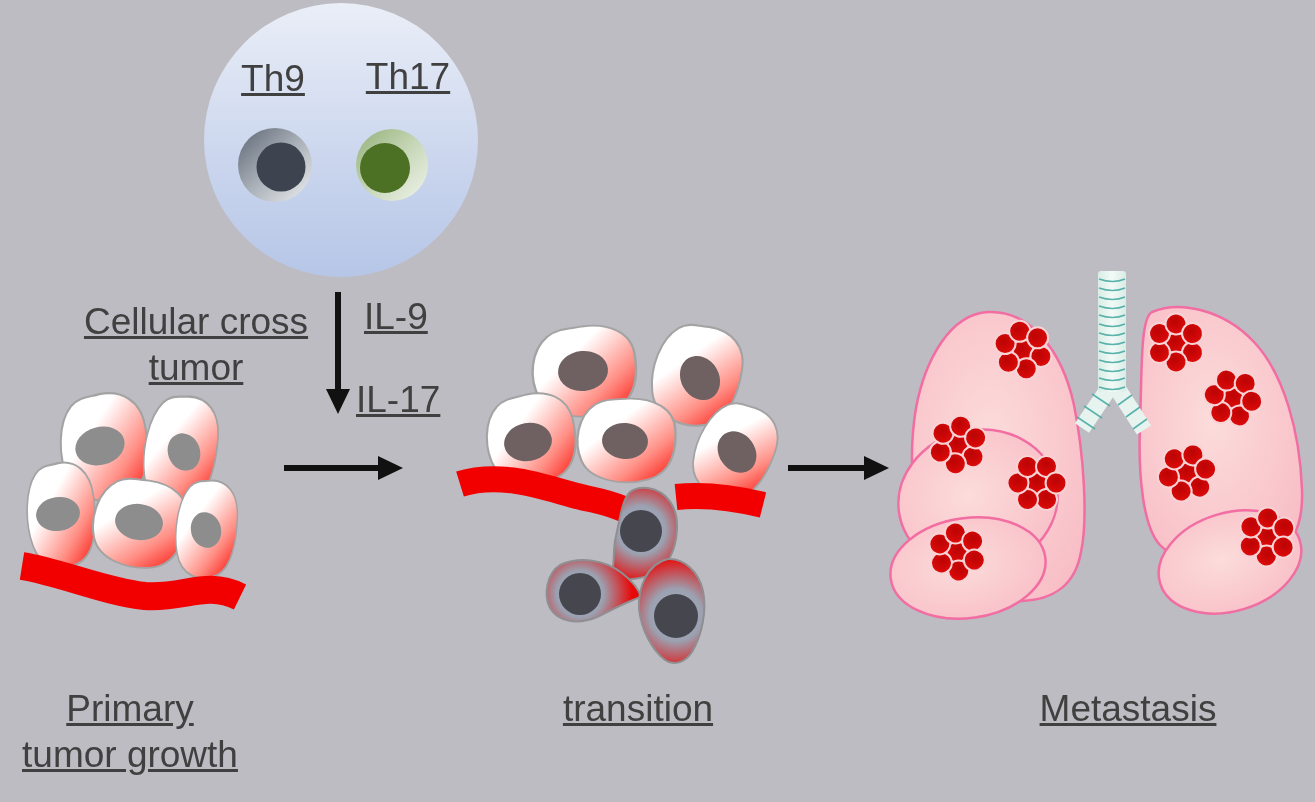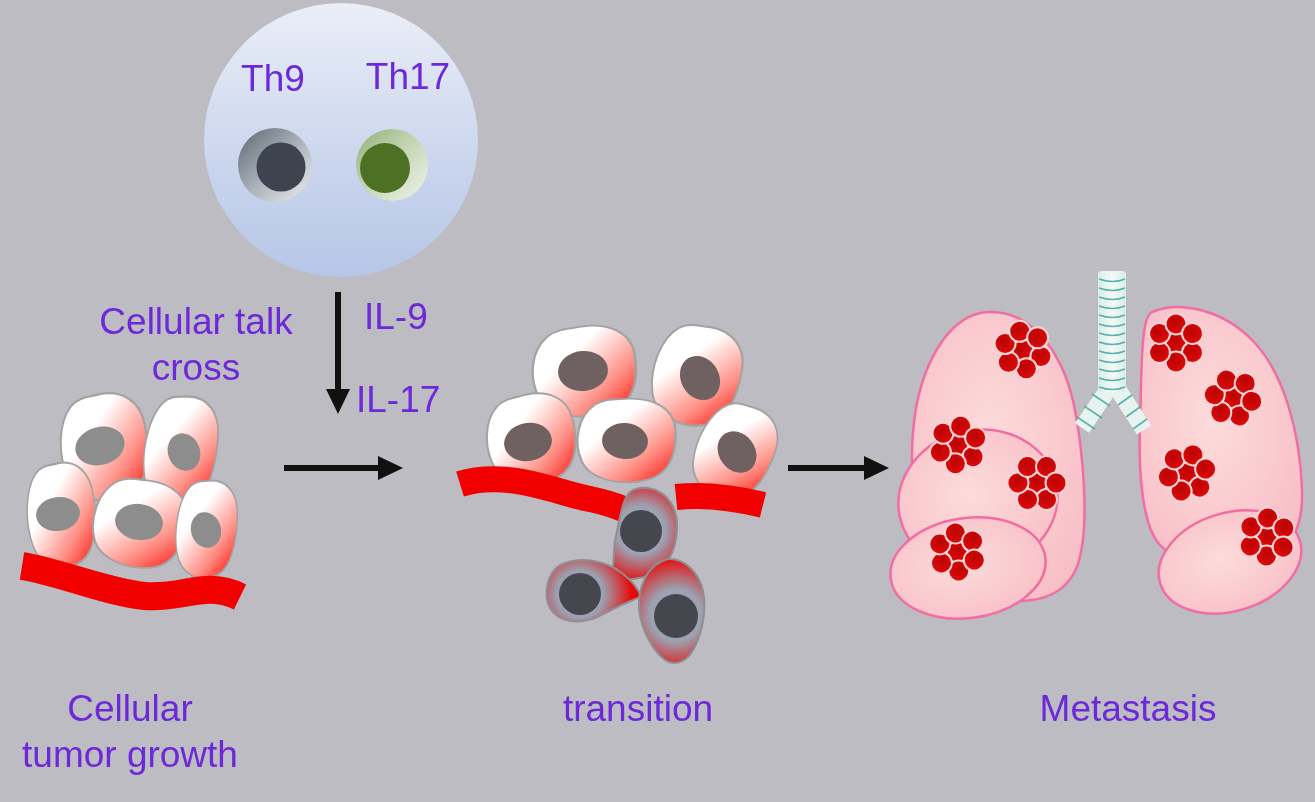--- a/index.html
+++ b/index.html
@@ -8,23 +8,24 @@
     width:1315px;height:802px;
     background:#bdbcc2;
     overflow:hidden;
     font-family:"Liberation Sans", sans-serif;
   }
   #artwork{position:absolute;left:0;top:0;width:1315px;height:802px;}
   .lbl{
     position:absolute;
     font-size:37px;
     line-height:46px;
-    color:#6d28d9;
+    color:#404040;
     text-align:center;
     white-space:nowrap;
+    text-decoration:underline;
   }
   .lbl.left{text-align:left;}
 </style>
 </head>
 <body>
 
 <div id="canvas">
 
 <svg id="artwork" viewBox="0 0 1315 802" xmlns="http://www.w3.org/2000/svg">
   <defs>
@@ -213,26 +214,26 @@
   </g>
 </svg>
 
 <div class="lbl" style="left:223px;top:56px;width:100px;">Th9</div>
 <div class="lbl" style="left:358px;top:54px;width:100px;">Th17</div>
 
 <div class="lbl left" style="left:364px;top:294px;">IL-9</div>
 <div class="lbl left" style="left:356px;top:336px;margin-top:41px;">IL-17</div>
 
 <div class="lbl" style="left:46px;top:299px;width:300px;">
-  <div>Cellular talk</div>
-  <div>cross</div>
+  <div>Cellular cross</div>
+  <div>tumor</div>
 </div>
 
 <div class="lbl" style="left:0px;top:686px;width:260px;">
-  <div>Cellular</div>
+  <div>Primary</div>
   <div>tumor growth</div>
 </div>
 
 <div class="lbl" style="left:418px;top:686px;width:440px;">
   <div>transition</div>
 </div>
 
 <div class="lbl" style="left:968px;top:686px;width:320px;">
   <div>Metastasis</div>
 </div>

